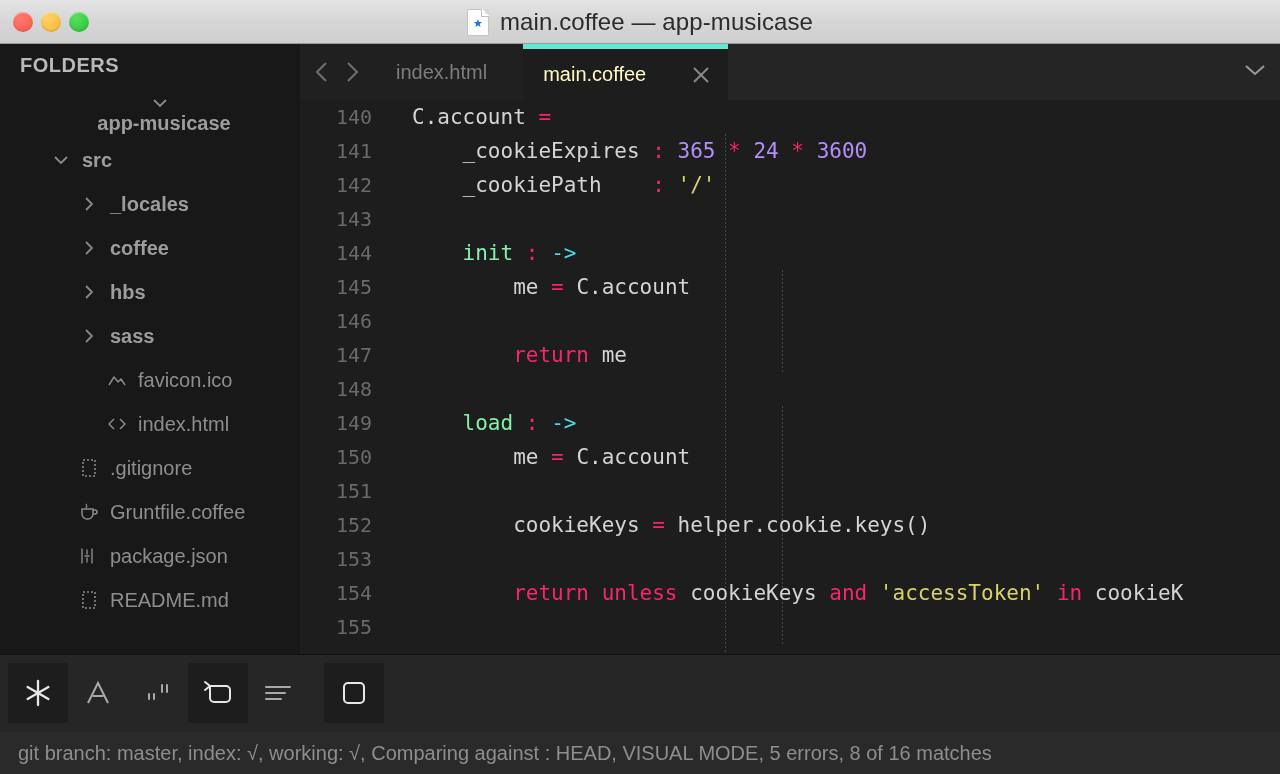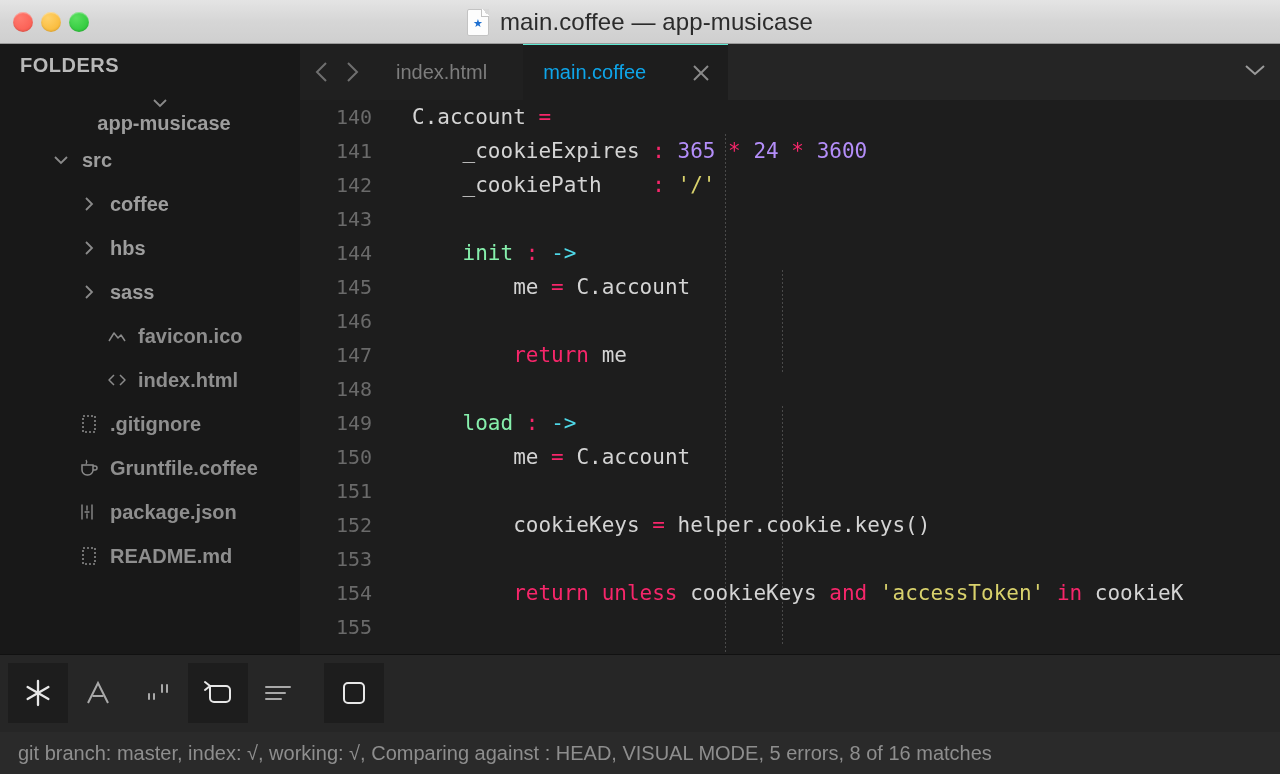--- a/index.html
+++ b/index.html
@@ -101,21 +101,21 @@
   .tree { position: absolute; left: 0; top: 50px; right: 0; }
   .tree-row {
     display: flex;
     align-items: center;
     height: 44px;
     font-size: 20px;
     color: #8e8e8e;
     white-space: nowrap;
   }
   .tree-row.folder { color: #9d9d9d; font-weight: bold; }
-  .tree-row.file   { color: #8e8e8e; font-weight: bold; }
+  .tree-row.file   { color: #8e8e8e; }
   .tw {
     width: 26px; min-width: 26px;
     display: inline-flex; align-items: center; justify-content: center;
     color: #8a8a8a;
   }
   .tw svg { display: block; }
   .ficon {
     width: 26px; min-width: 26px;
     display: inline-flex; align-items: center; justify-content: center;
     color: #8a8a8a;
@@ -142,22 +142,22 @@
     height: 56px;
     padding: 0 20px;
     font-size: 20px;
     color: #7d7d7d;
     box-sizing: border-box;
     white-space: nowrap;
   }
   .tab.inactive { background: #202020; padding-right: 36px; }
   .tab.active {
     background: #1d1d1d;
-    color: #0ea5e9;
-    border-top: 1px solid #5eead4;
+    color: #fef9c3;
+    border-top: 5px solid #5eead4;
     padding-right: 16px;
     gap: 14px;
   }
   .tab .close {
     margin-left: 30px;
     color: #8a8a8a;
     display: inline-flex; align-items: center;
   }
   .tabfill { flex: 1; background: #252525; position: relative; }
   .tabfill .chev {
@@ -286,20 +286,28 @@
           </span>
           <span style="padding-left: 8px;">app-musicase</span>
         </div>
         <div class="tree-row folder" style="padding-left: 48px;">
           <span class="tw">
             <svg width="18" height="18" viewBox="0 0 18 18">
               <polyline points="3,6 9,12 15,6" fill="none" stroke="currentColor" stroke-width="1.8"></polyline>
             </svg>
           </span>
           <span style="padding-left: 8px;">src</span>
+        </div>
+        <div class="tree-row folder" style="padding-left: 76px;">
+          <span class="tw">
+            <svg width="18" height="18" viewBox="0 0 18 18">
+              <polyline points="6,3 12,9 6,15" fill="none" stroke="currentColor" stroke-width="1.8"></polyline>
+            </svg>
+          </span>
+          <span style="padding-left: 8px;">_locales</span>
         </div>
         <div class="tree-row folder" style="padding-left: 76px;">
           <span class="tw">
             <svg width="18" height="18" viewBox="0 0 18 18">
               <polyline points="6,3 12,9 6,15" fill="none" stroke="currentColor" stroke-width="1.8"></polyline>
             </svg>
           </span>
           <span style="padding-left: 8px;">coffee</span>
         </div>
         <div class="tree-row folder" style="padding-left: 76px;">

